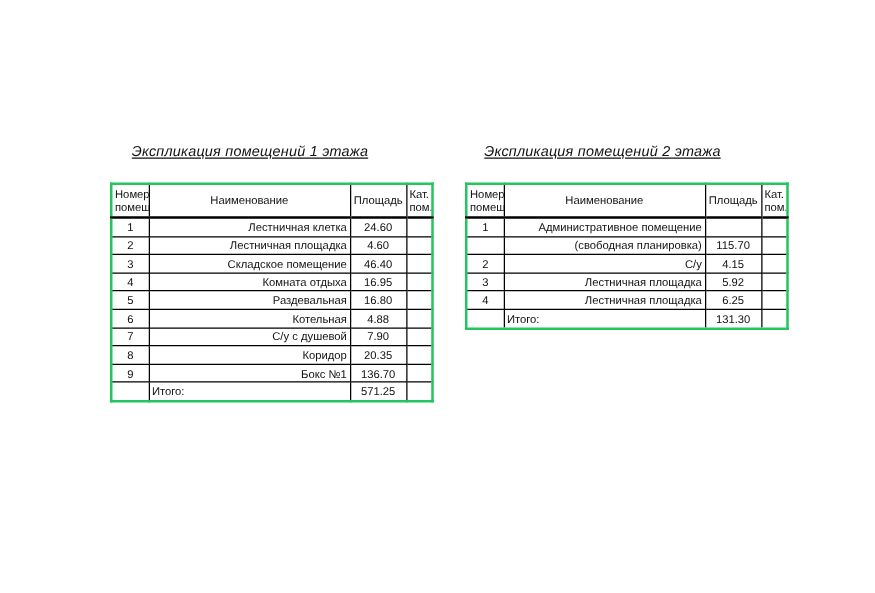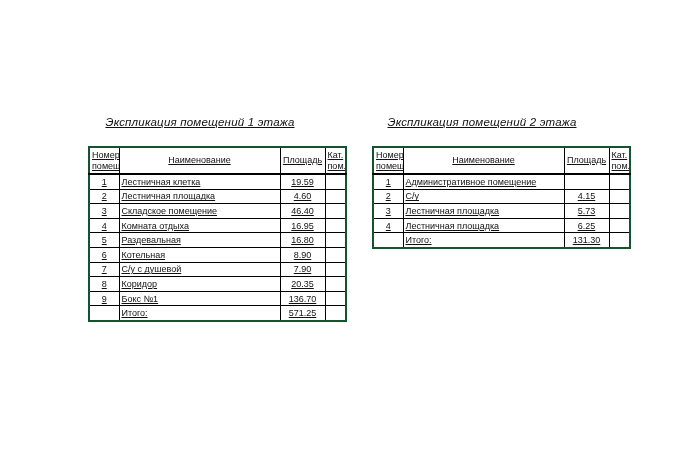--- a/index.html
+++ b/index.html
@@ -30,22 +30,21 @@
     text-decoration: underline;
     white-space: nowrap;
     margin: 0 0 18px 0;
     letter-spacing: 0.2px;
   }
 
   table.explication {
     border-collapse: collapse;
     table-layout: fixed;
     width: 257px;
-    border: 2px solid #14532d;
-    text-decoration: underline;
+    border: 2px solid #22c55e;
   }
   table.explication th,
   table.explication td {
     border: 1px solid #000;
     font-size: 9px;
     font-weight: normal;
     padding: 0 2px;
     overflow: hidden;
     white-space: nowrap;
     vertical-align: middle;
@@ -58,21 +57,21 @@
     line-height: 1.2;
   }
   table.explication tbody td { height: 13.6px; }
 
   col.col-num  { width: 30px; }
   col.col-name { width: 161px; }
   col.col-area { width: 45px; }
   col.col-cat  { width: 21px; }
 
   td.c-num  { text-align: center; }
-  td.c-name { text-align: left; padding-left: 5px; }
+  td.c-name { text-align: right; padding-left: 5px; }
   td.c-area { text-align: center; }
   td.c-cat  { text-align: center; }
 
   td.total-label { text-align: left; padding-right: 4px; }
 
   
   td.nb-b { border-bottom-style: hidden; }
   td.nb-t { border-top-style: hidden; }
 
   th.h-num { padding: 0 1px; }
@@ -97,21 +96,21 @@
           <th class="h-num"><span>Номер</span><br><span>помещ.</span></th>
           <th>Наименование</th>
           <th>Площадь</th>
           <th class="h-cat"><span>Кат.</span><br><span>пом.</span></th>
         </tr>
       </thead>
       <tbody>
           <tr>
             <td class="c-num">1</td>
             <td class="c-name">Лестничная клетка</td>
-            <td class="c-area">19.59</td>
+            <td class="c-area">24.60</td>
             <td class="c-cat"></td>
           </tr>
           <tr>
             <td class="c-num">2</td>
             <td class="c-name">Лестничная площадка</td>
             <td class="c-area">4.60</td>
             <td class="c-cat"></td>
           </tr>
           <tr>
             <td class="c-num">3</td>
@@ -127,21 +126,21 @@
           </tr>
           <tr>
             <td class="c-num">5</td>
             <td class="c-name">Раздевальная</td>
             <td class="c-area">16.80</td>
             <td class="c-cat"></td>
           </tr>
           <tr>
             <td class="c-num">6</td>
             <td class="c-name">Котельная</td>
-            <td class="c-area">8.90</td>
+            <td class="c-area">4.88</td>
             <td class="c-cat"></td>
           </tr>
           <tr>
             <td class="c-num">7</td>
             <td class="c-name">С/у с душевой</td>
             <td class="c-area">7.90</td>
             <td class="c-cat"></td>
           </tr>
           <tr>
             <td class="c-num">8</td>
@@ -183,29 +182,35 @@
         </tr>
       </thead>
       <tbody>
           <tr>
             <td class="c-num">1</td>
             <td class="c-name nb-b">Административное помещение</td>
             <td class="c-area"></td>
             <td class="c-cat"></td>
           </tr>
           <tr>
+            <td class="c-num"></td>
+            <td class="c-name nb-t">(свободная планировка)</td>
+            <td class="c-area">115.70</td>
+            <td class="c-cat"></td>
+          </tr>
+          <tr>
             <td class="c-num">2</td>
             <td class="c-name">С/у</td>
             <td class="c-area">4.15</td>
             <td class="c-cat"></td>
           </tr>
           <tr>
             <td class="c-num">3</td>
             <td class="c-name">Лестничная площадка</td>
-            <td class="c-area">5.73</td>
+            <td class="c-area">5.92</td>
             <td class="c-cat"></td>
           </tr>
           <tr>
             <td class="c-num">4</td>
             <td class="c-name">Лестничная площадка</td>
             <td class="c-area">6.25</td>
             <td class="c-cat"></td>
           </tr>
           <tr>
             <td class="c-num"></td>

